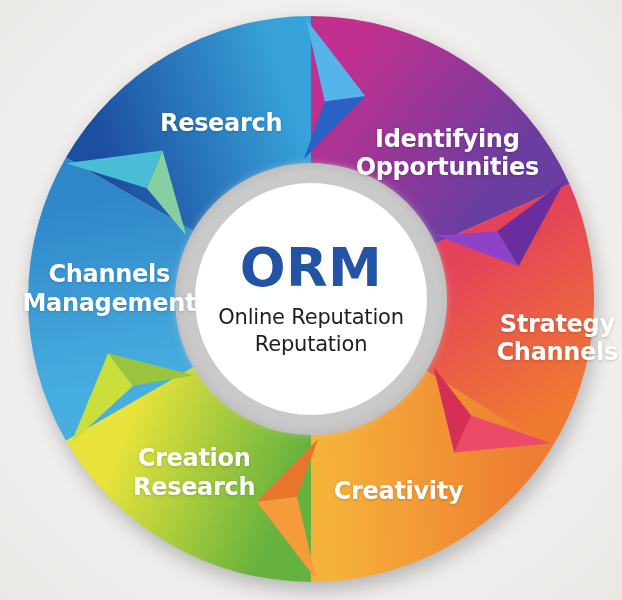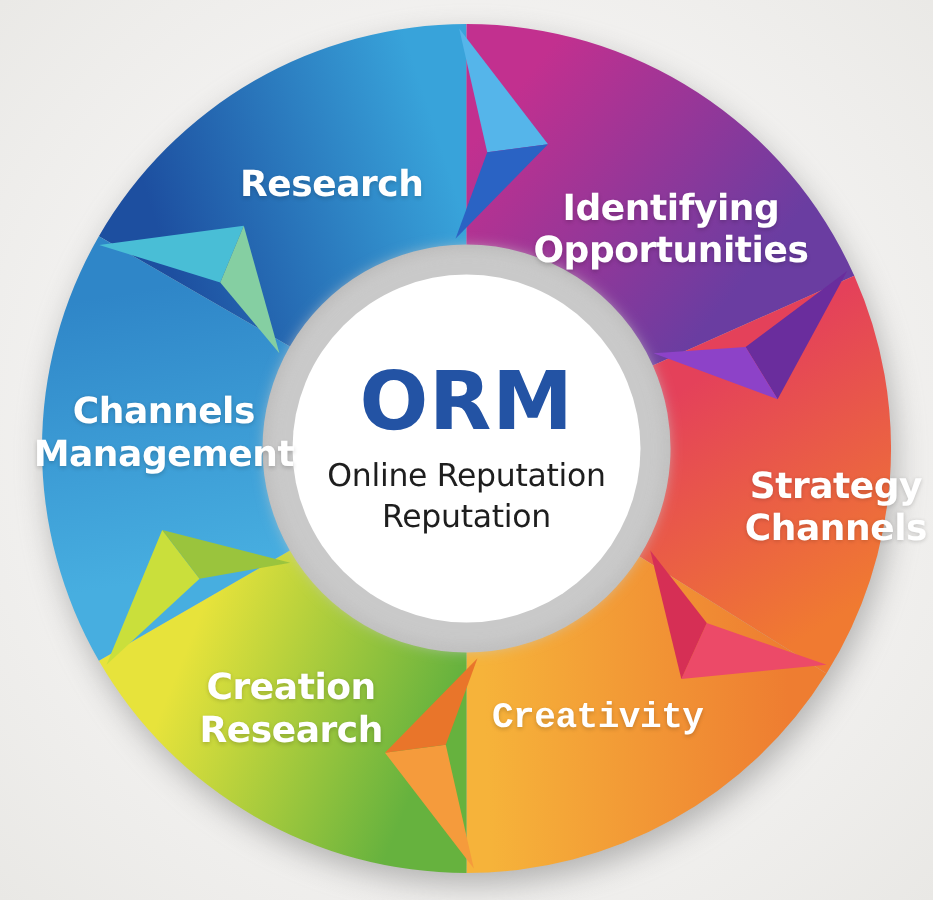--- a/index.html
+++ b/index.html
@@ -110,21 +110,21 @@
         <div>Research</div>
       </div>
       <div class="seg-label" style="left: 429.312px; top: 152.897px; color: rgb(255, 255, 255); margin-left: 18px;">
         <div>Identifying</div>
         <div>Opportunities</div>
       </div>
       <div class="seg-label" style="left: 509.289px; top: 337.543px; color: rgb(255, 255, 255); margin-left: 48px;">
         <div>Strategy</div>
         <div>Channels</div>
       </div>
-      <div class="seg-label" style="left: 398.482px; top: 480px; color: rgb(255, 255, 255); font-family: Liberation Mono, monospace;">
+      <div class="seg-label" style="left: 398.482px; top: 491px; color: rgb(255, 255, 255);">
         <div>Creativity</div>
       </div>
       <div class="seg-label" style="left: 194.129px; top: 472.269px; color: rgb(255, 255, 255);">
         <div>Creation</div>
         <div>Research</div>
       </div>
       <div class="seg-label" style="left: 109.277px; top: 288.428px; color: rgb(255, 255, 255);">
         <div>Channels</div>
         <div>Management</div>
       </div>

